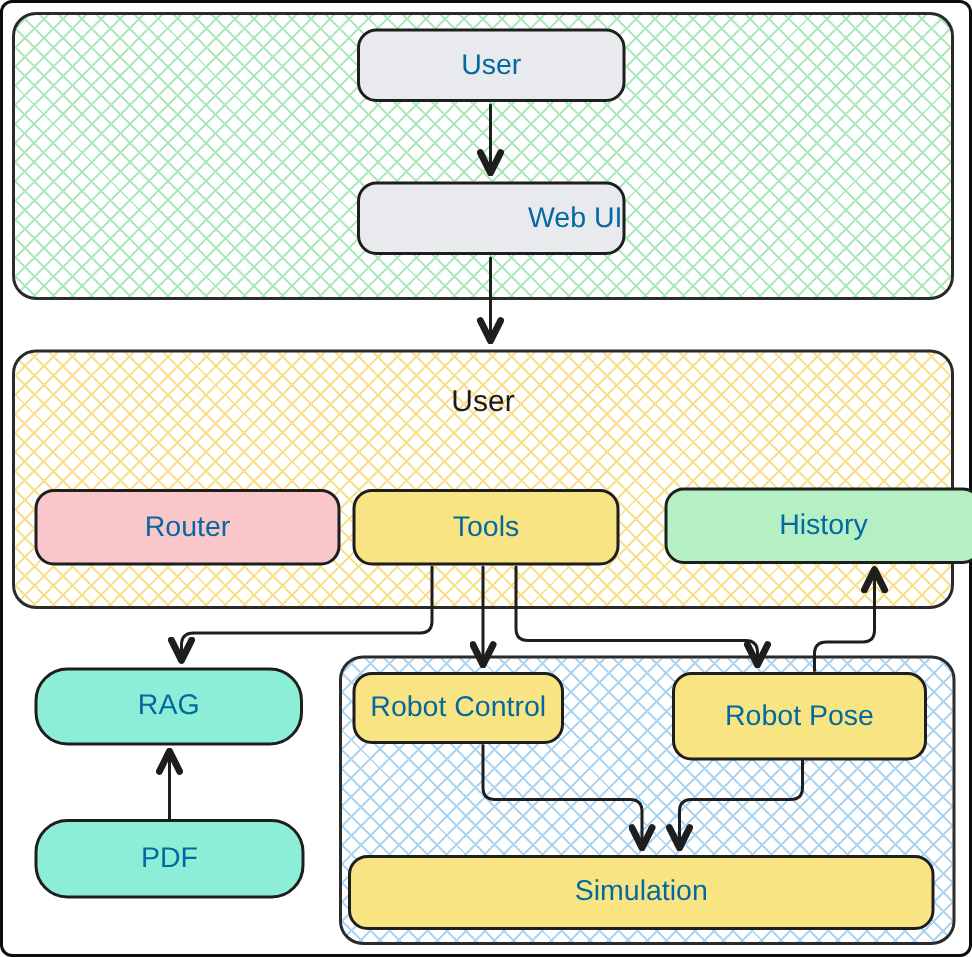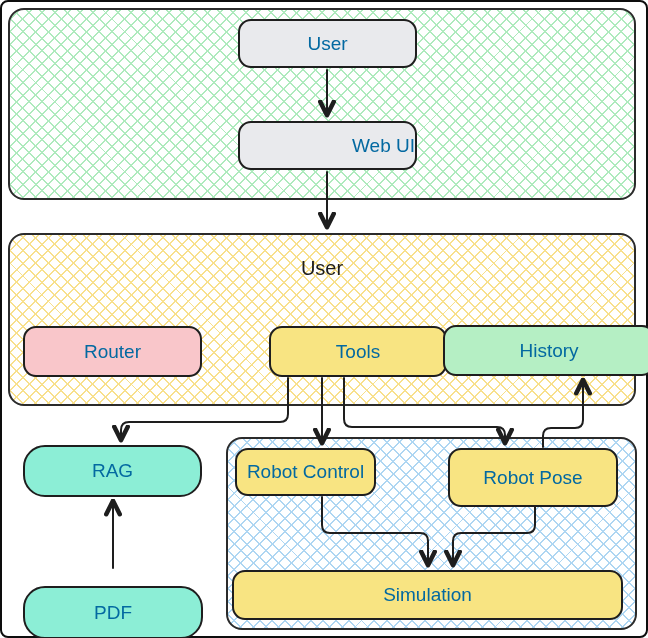--- a/index.html
+++ b/index.html
@@ -42,25 +42,25 @@
   }
   .fill-gray  {background:#e9eaed;}
   .fill-pink  {background:#f9c6ca;}
   .fill-yellow{background:#f8e482;}
   .fill-green {background:#b5efc4;}
   .fill-teal  {background:#8ceed6;border-radius:22px;}
 
   
   #n-user         {left:238px;top:19px; width:179px;height:49px;}
   #n-webui        {left:238px;top:121px;width:179px;height:49px;justify-content:flex-end;}
-  #n-router       {left:23px; top:326px;width:179px;height:51px;}
-  #n-tools        {left:235px;top:326px;width:178px;height:51px;margin-left:34px;}
+  #n-router       {left:23px; top:326px;width:204px;height:51px;}
+  #n-tools        {left:235px;top:326px;width:178px;height:51px;}
   #n-history      {left:443px;top:325px;width:212px;height:51px;}
   #n-rag          {left:23px; top:445px;width:179px;height:52px;}
-  #n-pdf          {left:23px; top:586px;width:180px;height:53px;}
+  #n-pdf          {left:23px; top:546px;width:180px;height:53px;}
   #n-robotcontrol {left:235px;top:448px;width:141px;height:48px;}
   #n-robotpose    {left:448px;top:448px;width:170px;height:59px;}
   #n-simulation   {left:232px;top:570px;width:391px;height:50px;}
 
   
   #g-frontend{left:8px;top:8px;  width:628px;height:192px;}
   #g-agent   {left:8px;top:233px;width:628px;height:173px;}
   #g-robot   {left:226px;top:437px;width:411px;height:193px;}
 
   #edges{position:absolute;left:0;top:0;width:648px;height:638px;pointer-events:none;}

